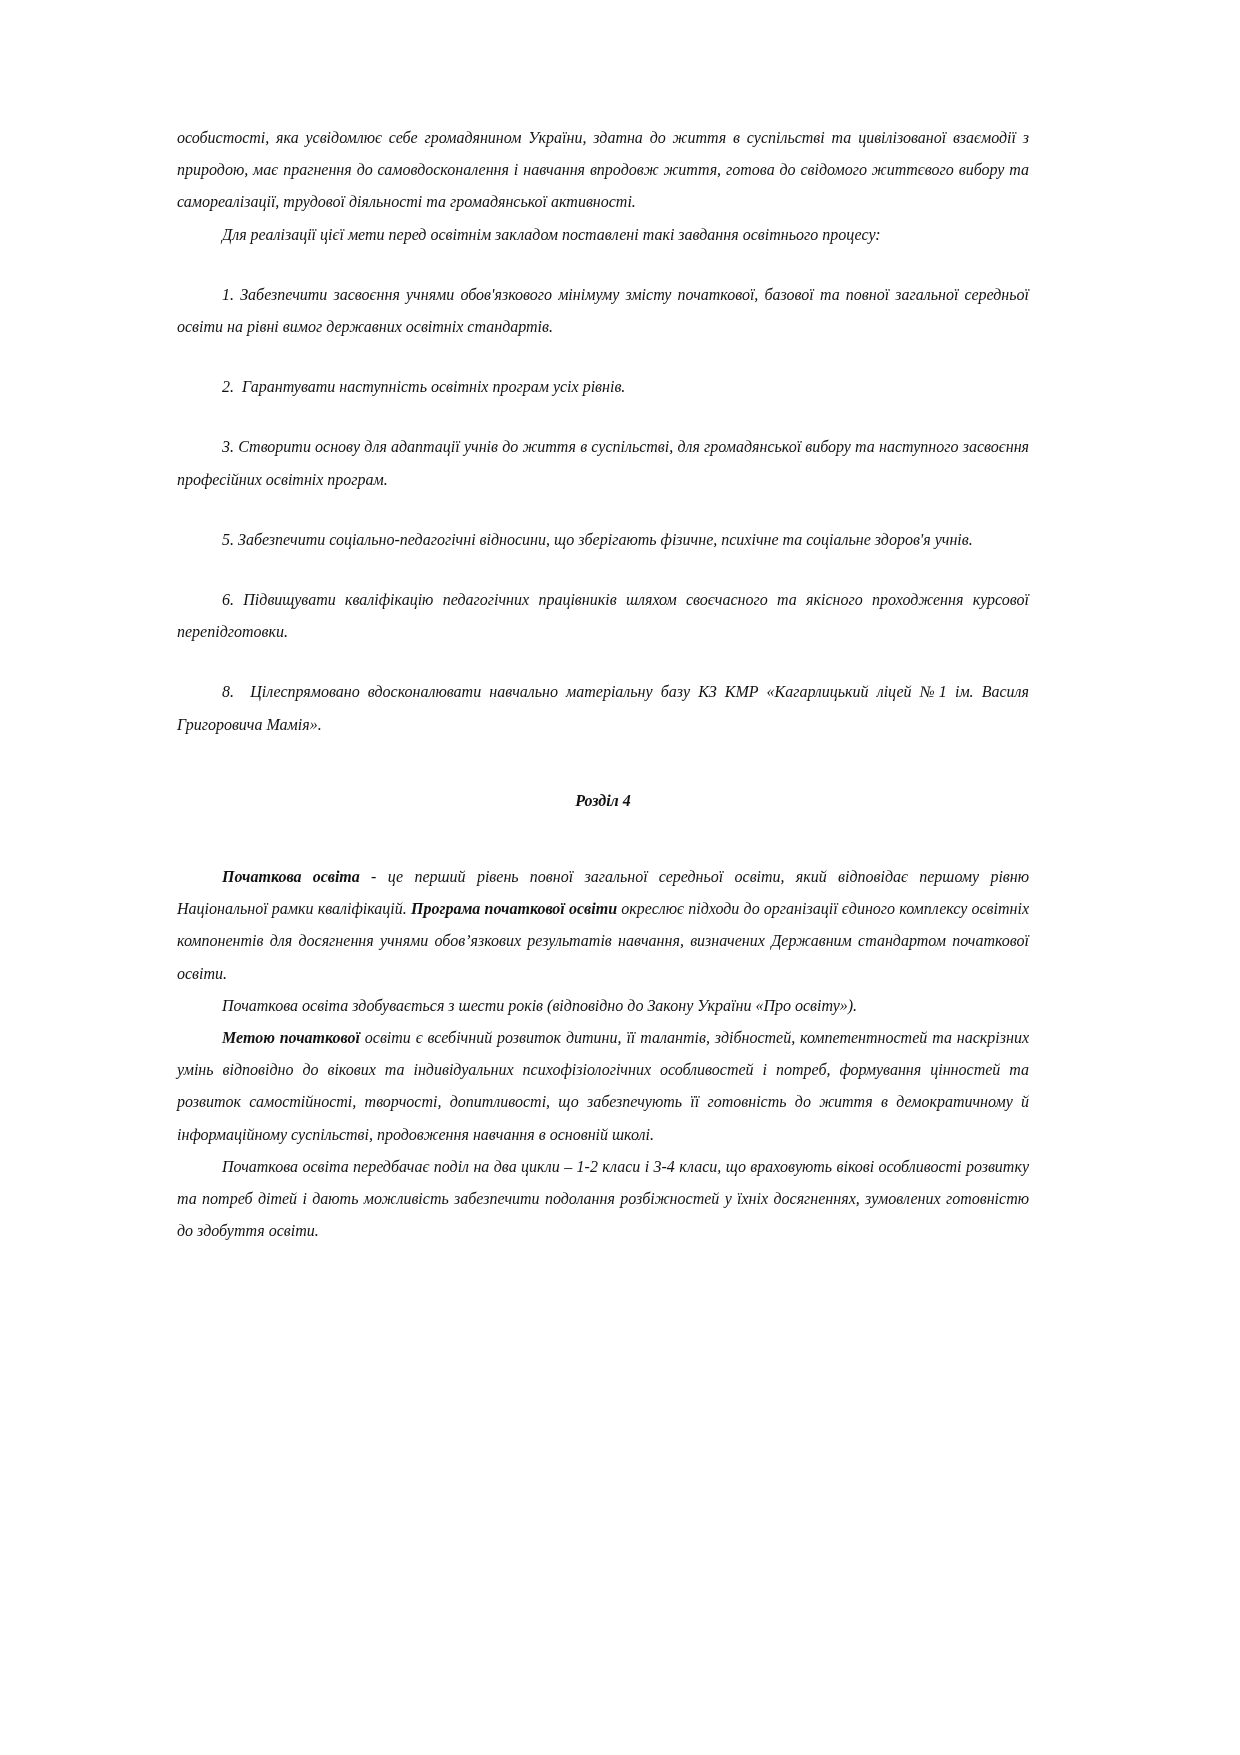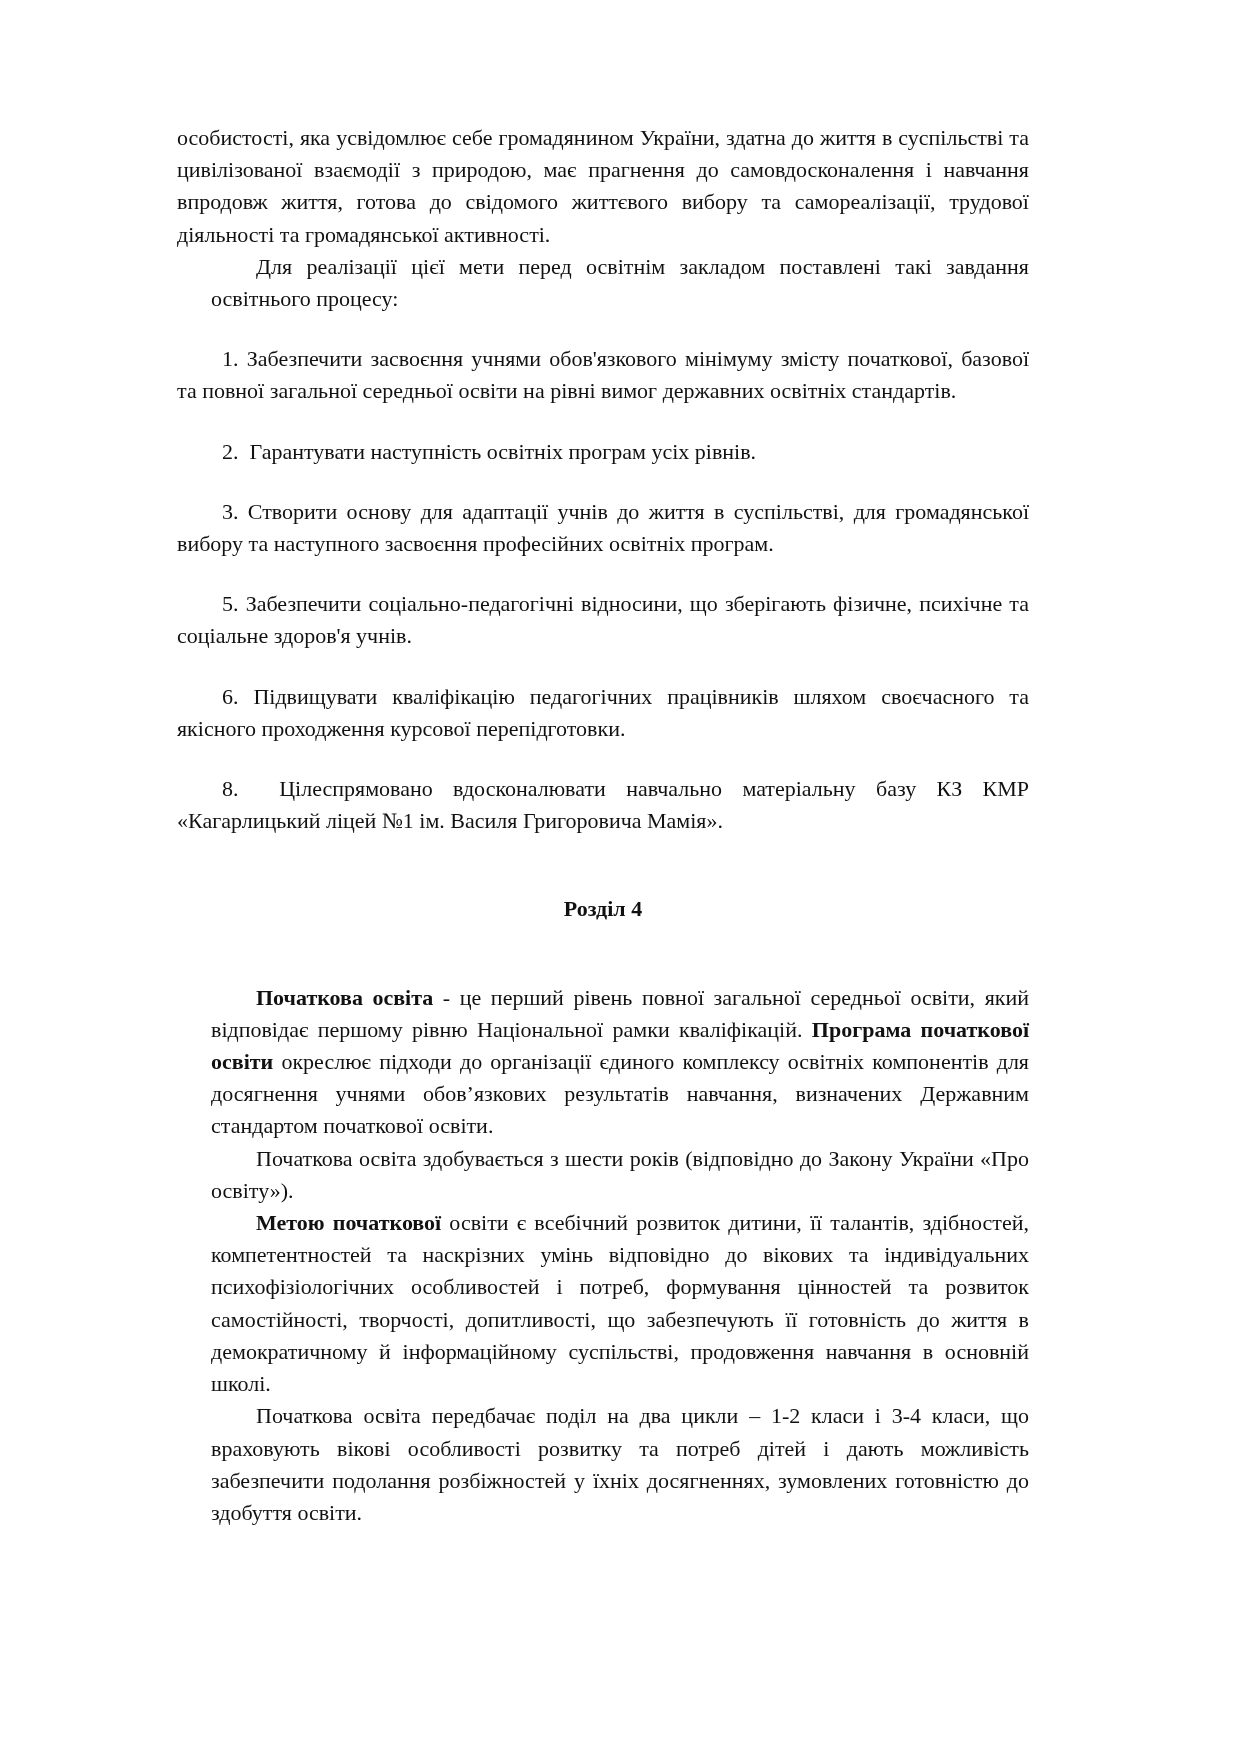--- a/index.html
+++ b/index.html
@@ -3,28 +3,29 @@
 <meta charset="utf-8">
 <style>
   html, body { margin: 0; padding: 0; background: #ffffff; }
   body { width: 1240px; height: 1755px; position: relative; overflow: hidden; }
   .page {
     position: absolute; left: 0; top: 0; width: 1240px; height: 1755px; background: #fff;
   }
   .content {
     position: absolute; left: 177px; top: 122px; width: 852px;
     font-family: "Liberation Serif", serif;
-    font-size: 22px; line-height: 32.2px; color: #111;
+    font-size: 16px; line-height: 32.2px; color: #111;
     text-align: justify;
+    font-style: italic;
   }
   p { margin: 0; }
-  .indent { text-indent: 45px; margin-left: 34px; }
+  .indent { text-indent: 45px; }
   .li { text-indent: 45px; margin-top: 28px; }
   .heading {
-    text-align: center; font-weight: bold; margin: 12px;
+    text-align: center; font-weight: bold; margin: 0;
   }
   .gap-before-heading { height: 44px; }
   .gap-after-heading { height: 44px; }
   b { font-weight: bold; }
 </style>
 </head>
 <body>
 
 <div class="page">
   <div class="content">

